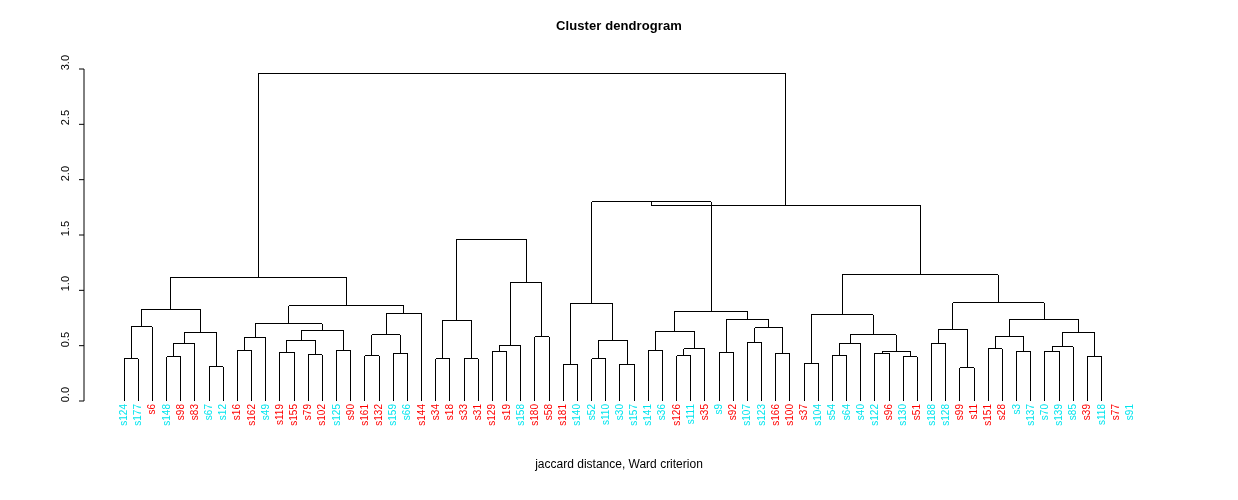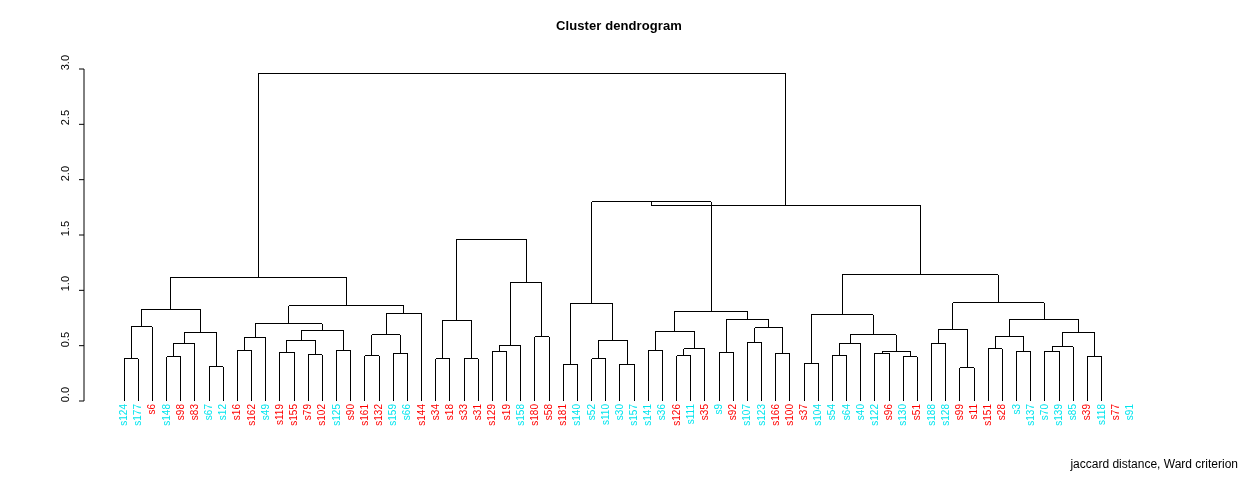--- a/index.html
+++ b/index.html
@@ -3,21 +3,21 @@
 <meta charset="utf-8">
 <style>
   html,body{margin:0;padding:0;background:#ffffff;}
   body{width:1238px;height:500px;font-family:"Liberation Sans",sans-serif;overflow:hidden;}
   #root{position:relative;width:1238px;height:500px;background:#ffffff;}
   #title{
     position:absolute;left:0;top:18px;width:1238px;text-align:center;
     font-size:13px;font-weight:bold;color:#000;letter-spacing:.1px;
   }
   #caption{
-    position:absolute;left:0;top:457px;width:1238px;text-align:right;
+    position:absolute;left:0;top:457px;width:1238px;text-align:center;
     font-size:12px;color:#000;
   }
   #plot{position:absolute;left:0;top:0;width:1238px;height:500px;}
   .ylab{
     position:absolute;font-size:11px;color:#000;
     writing-mode:vertical-rl;transform:rotate(180deg);
     transform-origin:center center;white-space:nowrap;line-height:1;
   }
   .leaflab{
     position:absolute;font-size:10px;

